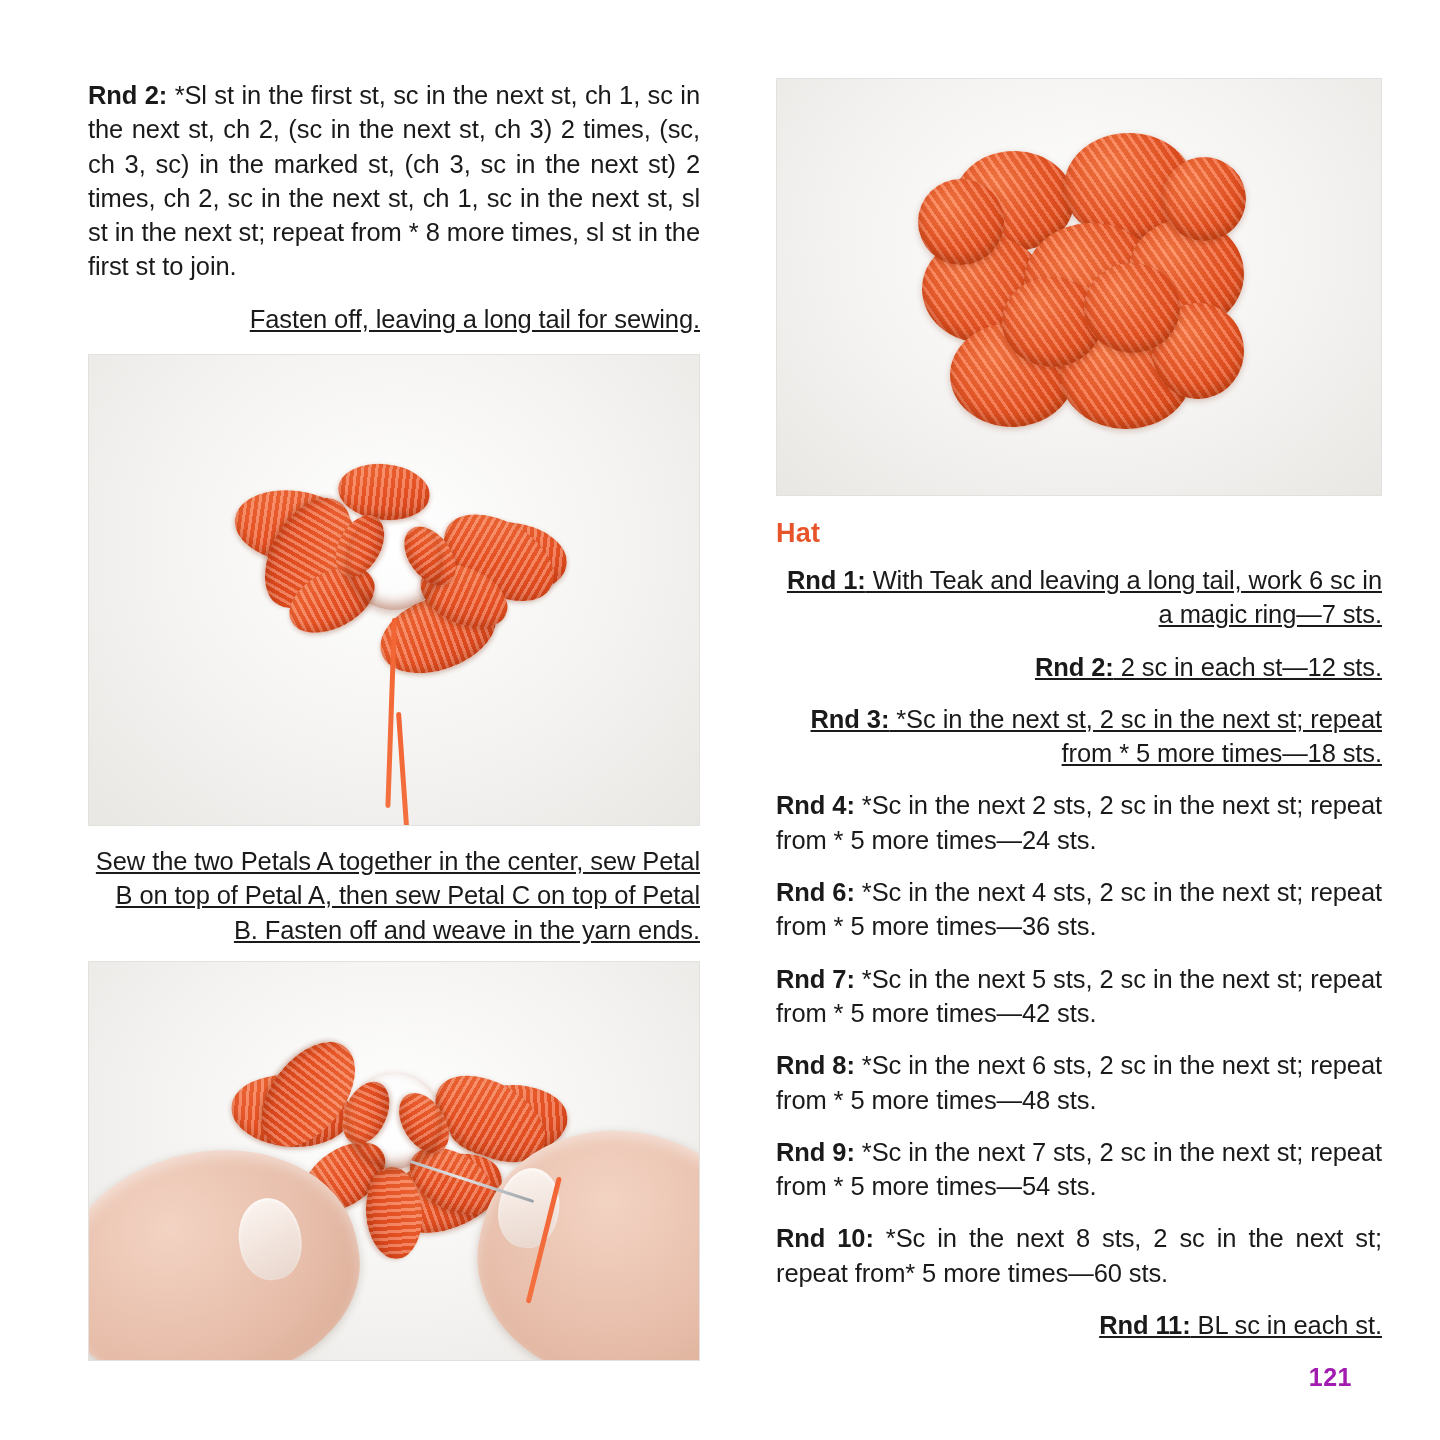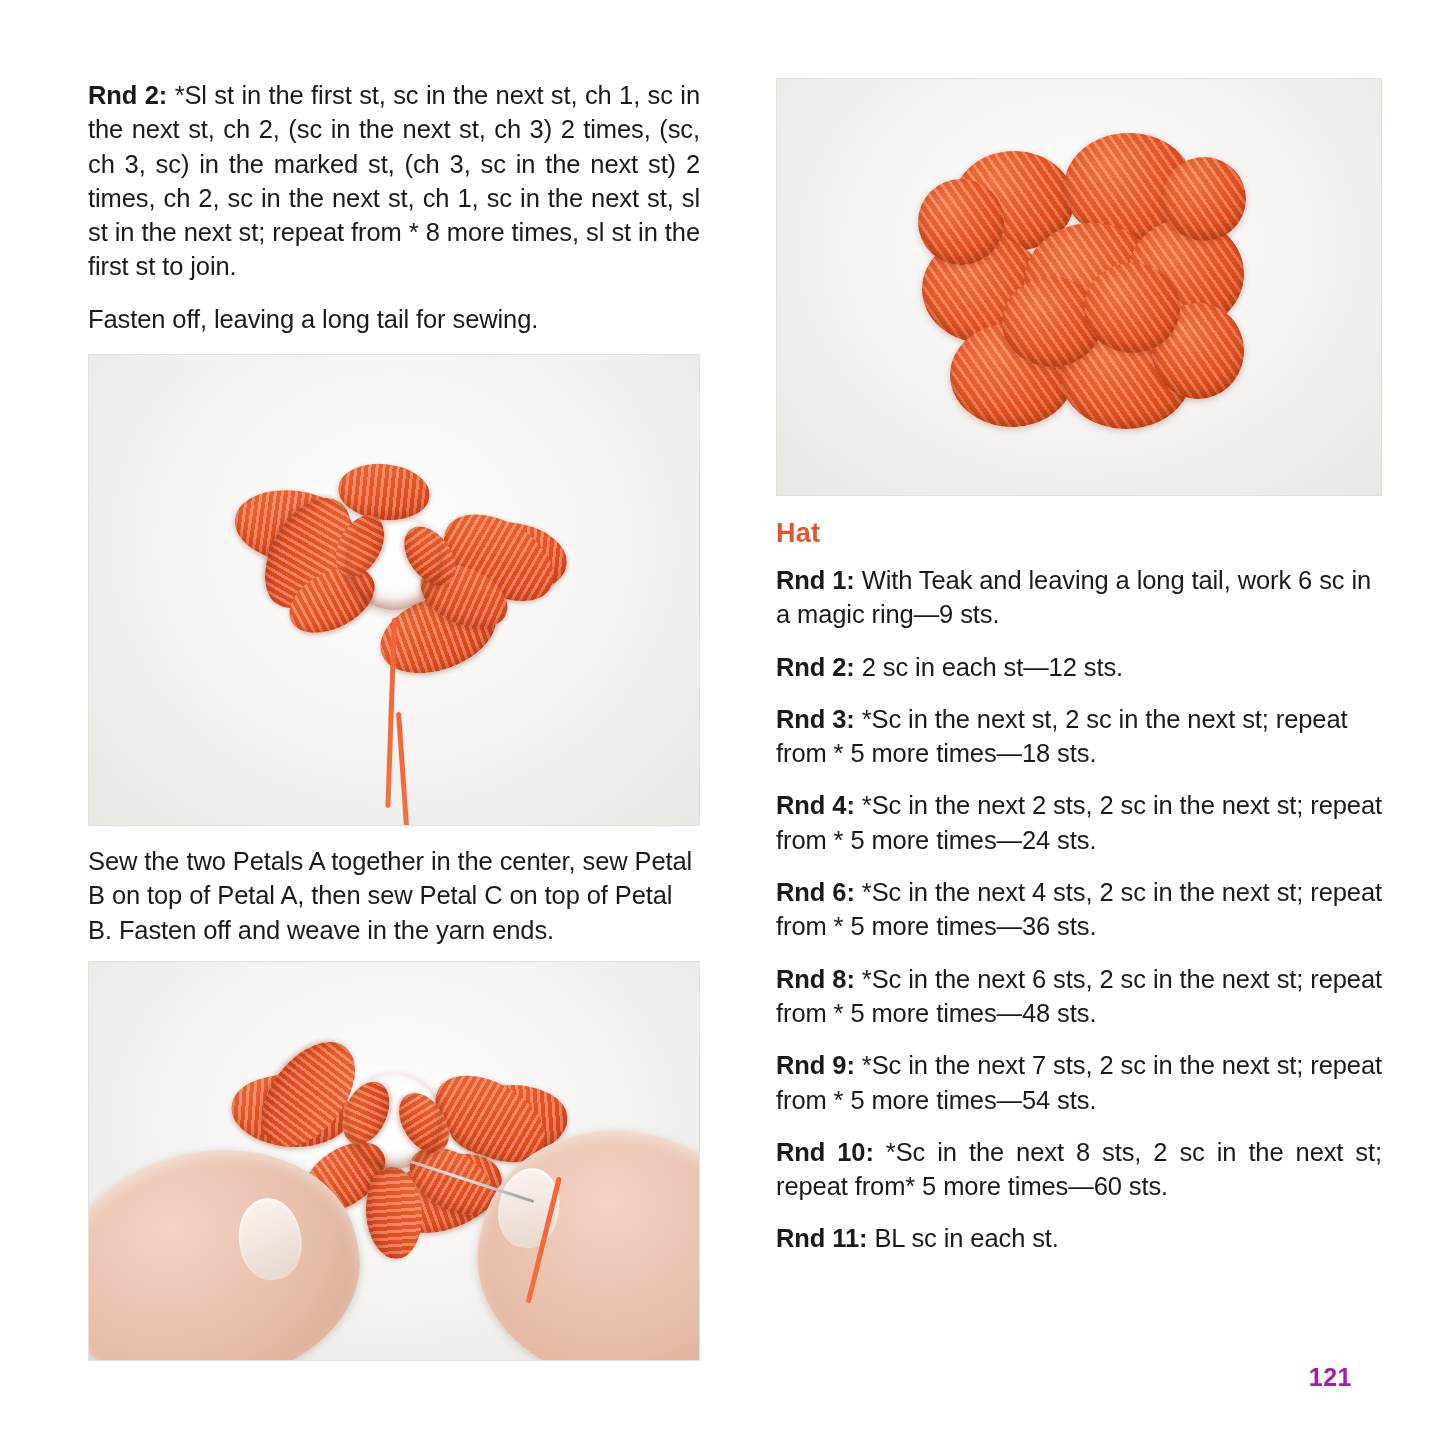--- a/index.html
+++ b/index.html
@@ -38,21 +38,22 @@
     font-size: 25.5px;
     line-height: 1.345;
     text-align: justify;
     text-justify: inter-word;
     letter-spacing: -0.1px;
   }
   p.body-text.last {
     margin-bottom: 0;
   }
   p.nojust {
-    text-align: left;
+    text-align: right;
+    text-decoration: underline;
   }
   .lbl {
     font-weight: bold;
   }
   .section-head {
     margin: 22px 0 14px 0;
     font-size: 27px;
     font-weight: bold;
     color: #e8542a;
     letter-spacing: 0.2px;
@@ -271,31 +272,32 @@
         <div class="lobe" style="left:238px; top:176px; width:92px;  height:96px;"></div>
         <div class="lobe" style="left:4px;   top:52px;  width:86px;  height:86px;"></div>
         <div class="lobe" style="left:248px; top:30px;  width:84px;  height:84px;"></div>
         <div class="lobe" style="left:88px;  top:150px; width:100px; height:90px;"></div>
         <div class="lobe" style="left:170px; top:136px; width:96px;  height:90px;"></div>
       </div>
     </div>
 
     <div class="section-head">Hat</div>
 
-    <p class="body-text nojust"><span class="lbl">Rnd 1:</span><span> With Teak and leaving a long tail, work 6 sc in a magic ring—9 sts.</span></p>
+    <p class="body-text nojust"><span class="lbl">Rnd 1:</span><span> With Teak and leaving a long tail, work 6 sc in a magic ring—7 sts.</span></p>
 
     <p class="body-text nojust"><span class="lbl">Rnd 2:</span><span> 2 sc in each st—12 sts.</span></p>
 
     <p class="body-text nojust"><span class="lbl">Rnd 3:</span><span> *Sc in the next st, 2 sc in the next st; repeat from * 5 more times—18 sts.</span></p>
 
     <p class="body-text"><span class="lbl">Rnd 4:</span><span> *Sc in the next 2 sts, 2 sc in the next st; repeat from * 5 more times—24 sts.</span></p>
 
 
     <p class="body-text"><span class="lbl">Rnd 6:</span><span> *Sc in the next 4 sts, 2 sc in the next st; repeat from * 5 more times—36 sts.</span></p>
 
+    <p class="body-text"><span class="lbl">Rnd 7:</span><span> *Sc in the next 5 sts, 2 sc in the next st; repeat from * 5 more times—42 sts.</span></p>
 
     <p class="body-text"><span class="lbl">Rnd 8:</span><span> *Sc in the next 6 sts, 2 sc in the next st; repeat from * 5 more times—48 sts.</span></p>
 
     <p class="body-text"><span class="lbl">Rnd 9:</span><span> *Sc in the next 7 sts, 2 sc in the next st; repeat from * 5 more times—54 sts.</span></p>
 
     <p class="body-text"><span class="lbl">Rnd 10:</span><span> *Sc in the next 8 sts, 2 sc in the next st; repeat from* 5 more times—60 sts.</span></p>
 
     <p class="body-text last nojust"><span class="lbl">Rnd 11:</span><span> BL sc in each st.</span></p>
   </div>
 

